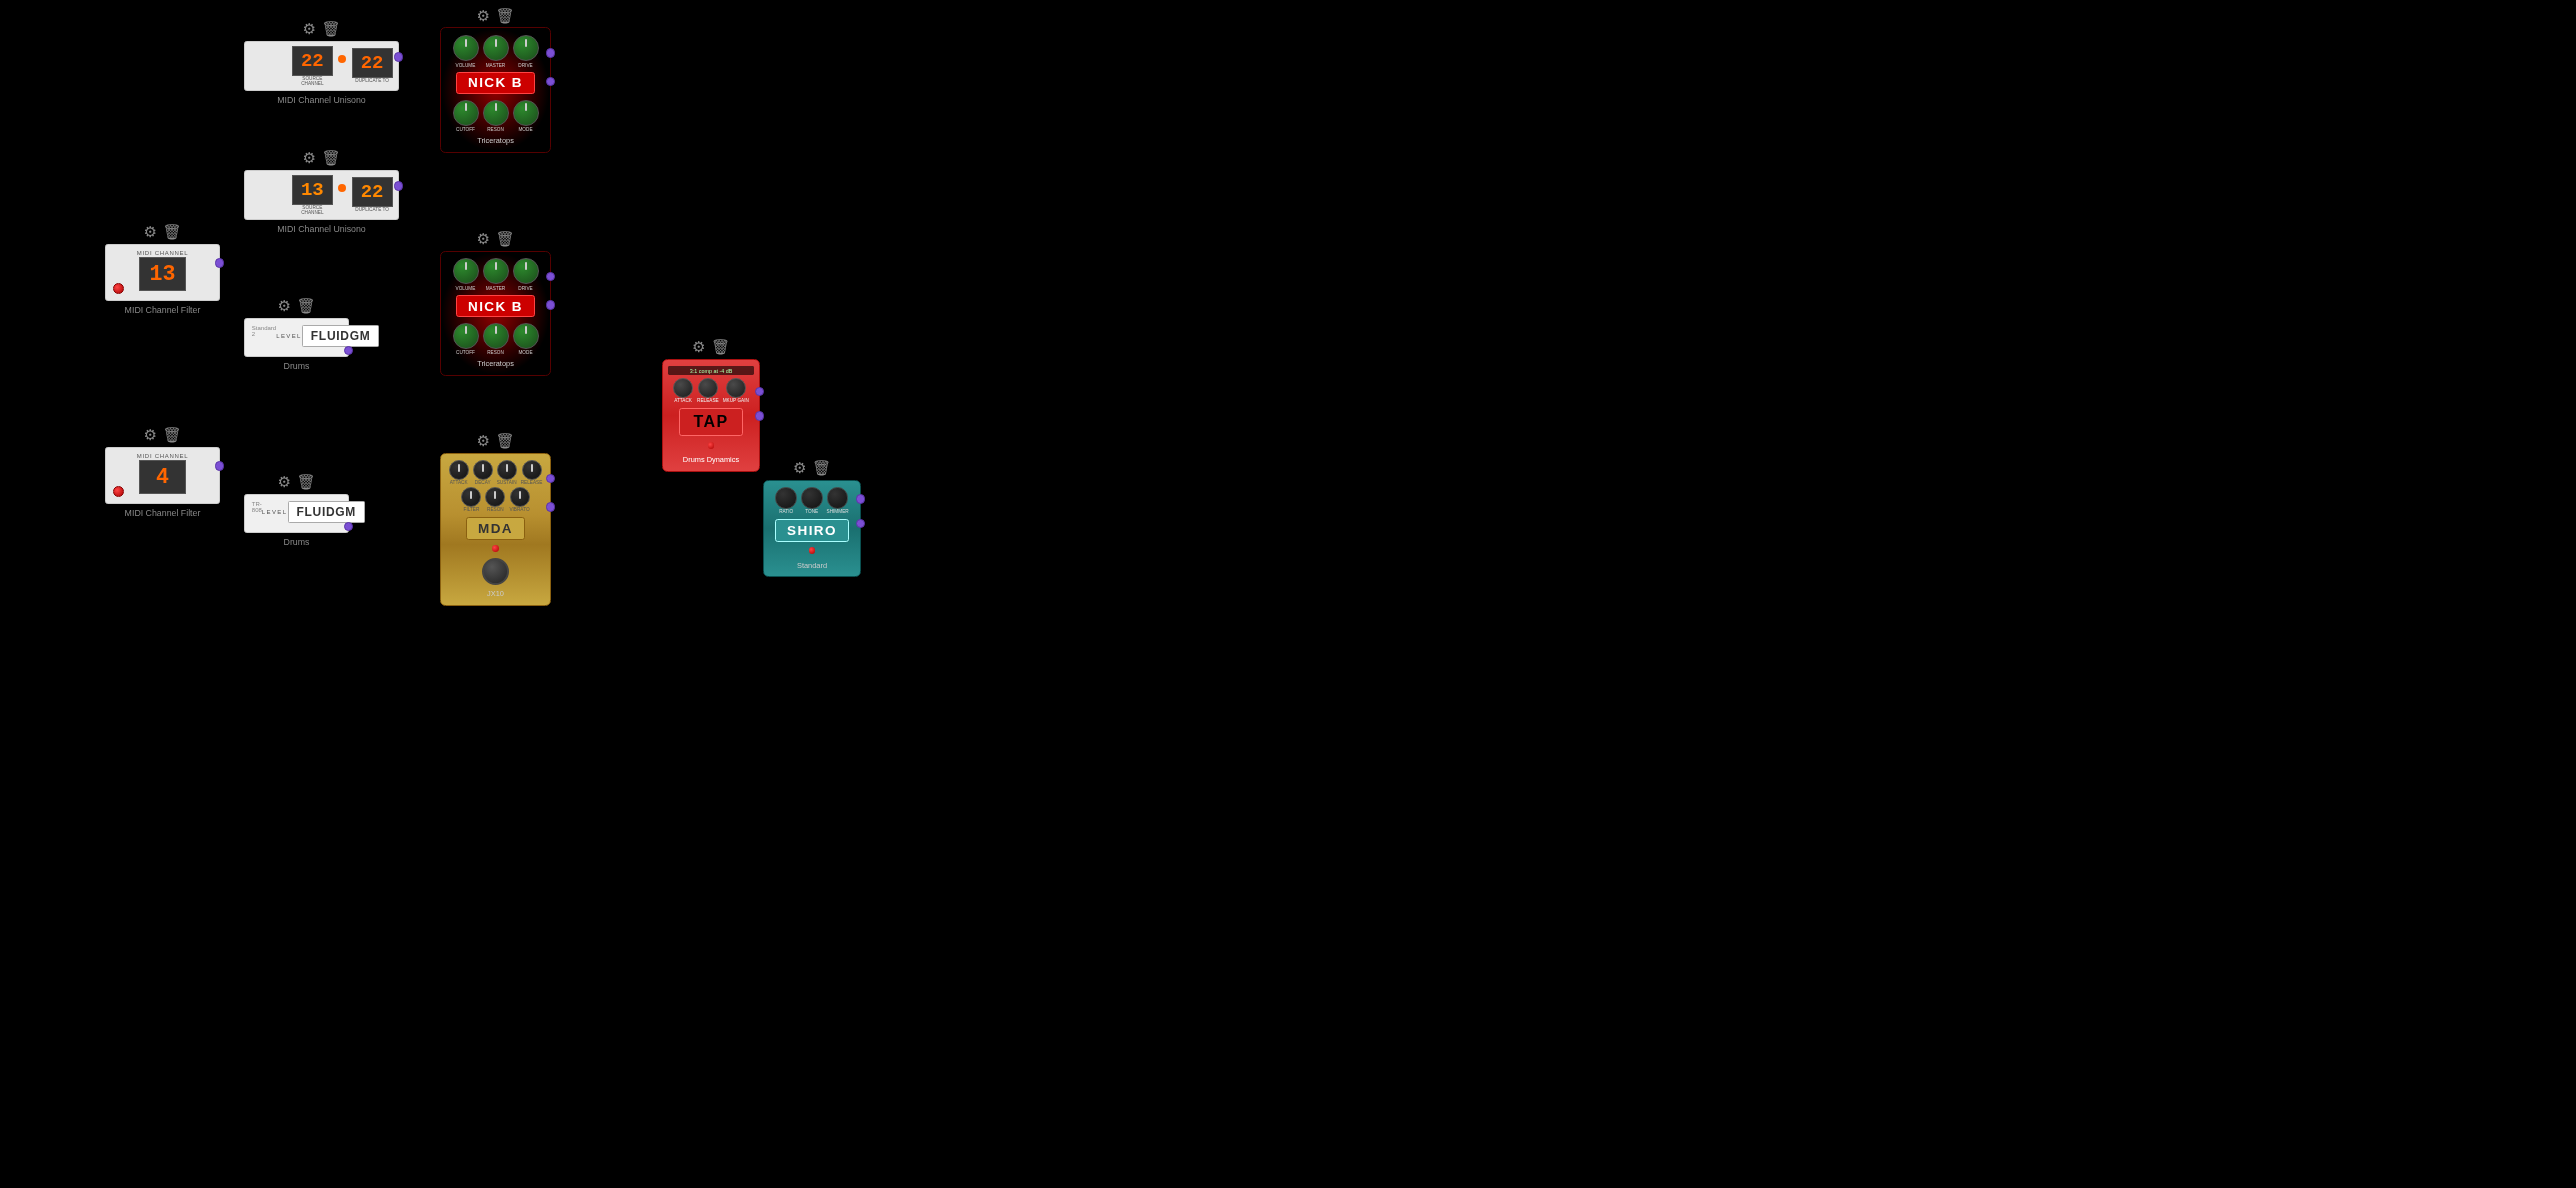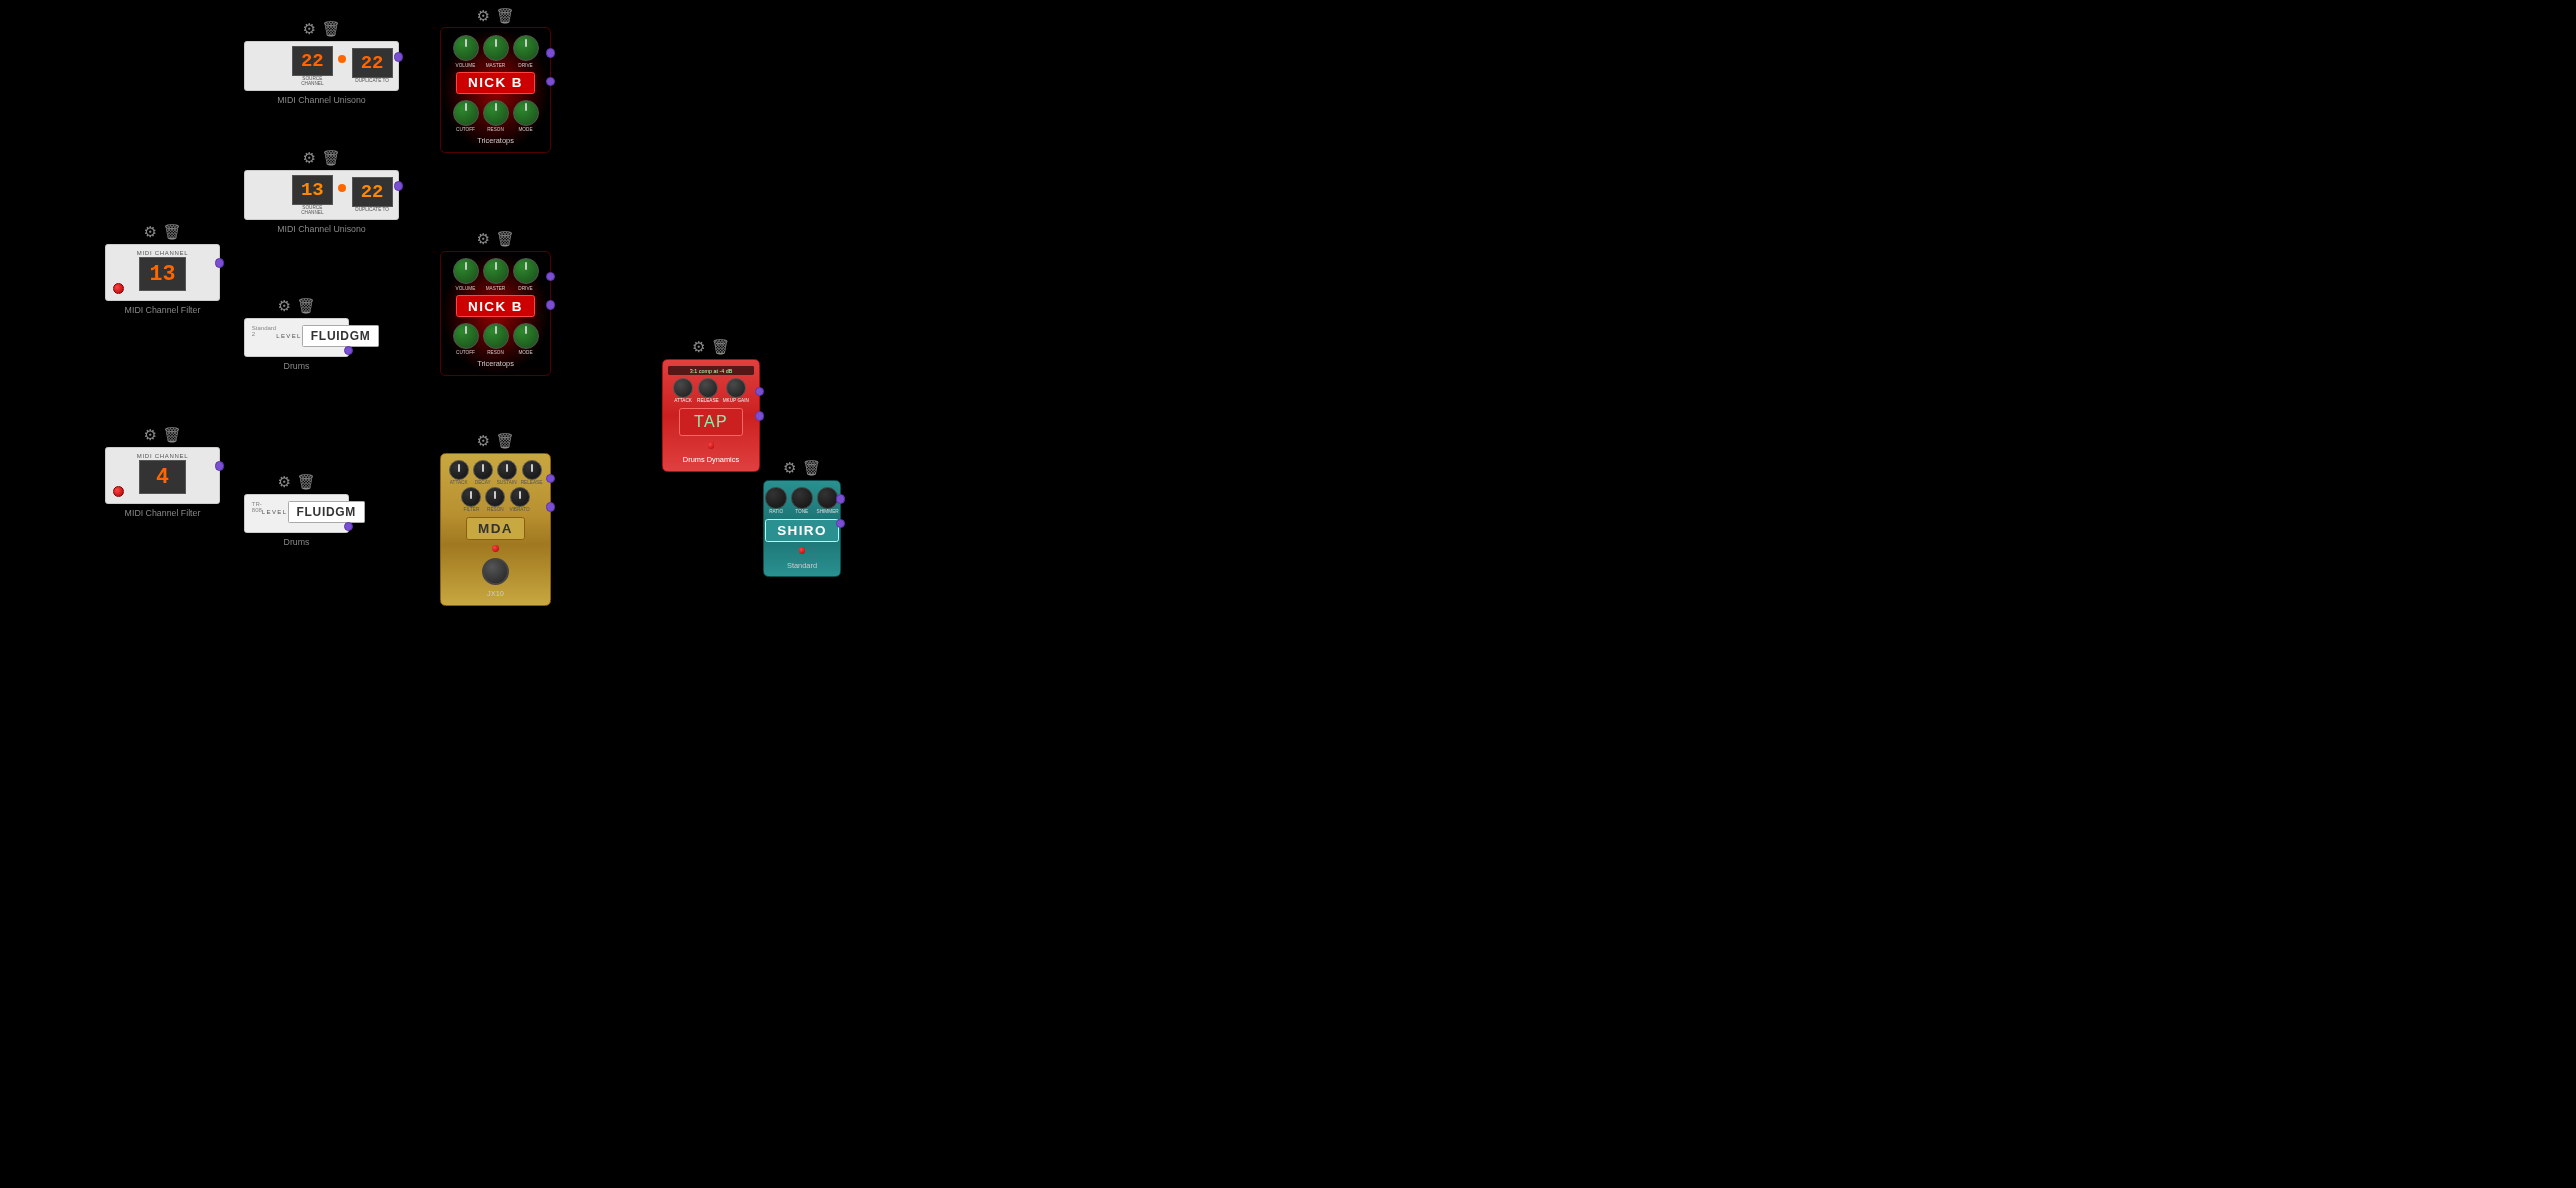--- a/index.html
+++ b/index.html
@@ -305,40 +305,40 @@
       background: radial-gradient(circle at 35% 30%, #4a4a4a, #1a1a1a);
       border-radius: 50%;
       border: 1.4px solid #555;
     }
 
     .tap-badge {
       background: #cc2020;
       border: 1.4px solid #ff6666;
       border-radius: 2.7px;
       padding: 4px 13.5px;
-      color: #86efac;
+      color: #000000;
       font-size: 16px;
-      font-weight: normal;
+      font-weight: bold;
       letter-spacing: 1.4px;
       margin: 2.7px 0;
       font-family: Impact, sans-serif;
     }
 
     .stereo-dynamics-label {
       color: #fff;
       font-size: 7.4px;
       margin-top: 4px;
     }
 
     
     .shiro-pedal {
       background: linear-gradient(180deg, #2a9090 0%, #1a7070 50%, #2a9090 100%);
       border: 1.4px solid #0a5050;
       border-radius: 5.4px;
-      width: 78px;
+      width: 98px;
       display: flex;
       flex-direction: column;
       align-items: center;
       padding: 6.8px 5.4px;
       position: relative;
     }
 
     .shiro-knobs-row {
       display: flex;
       gap: 4px;

